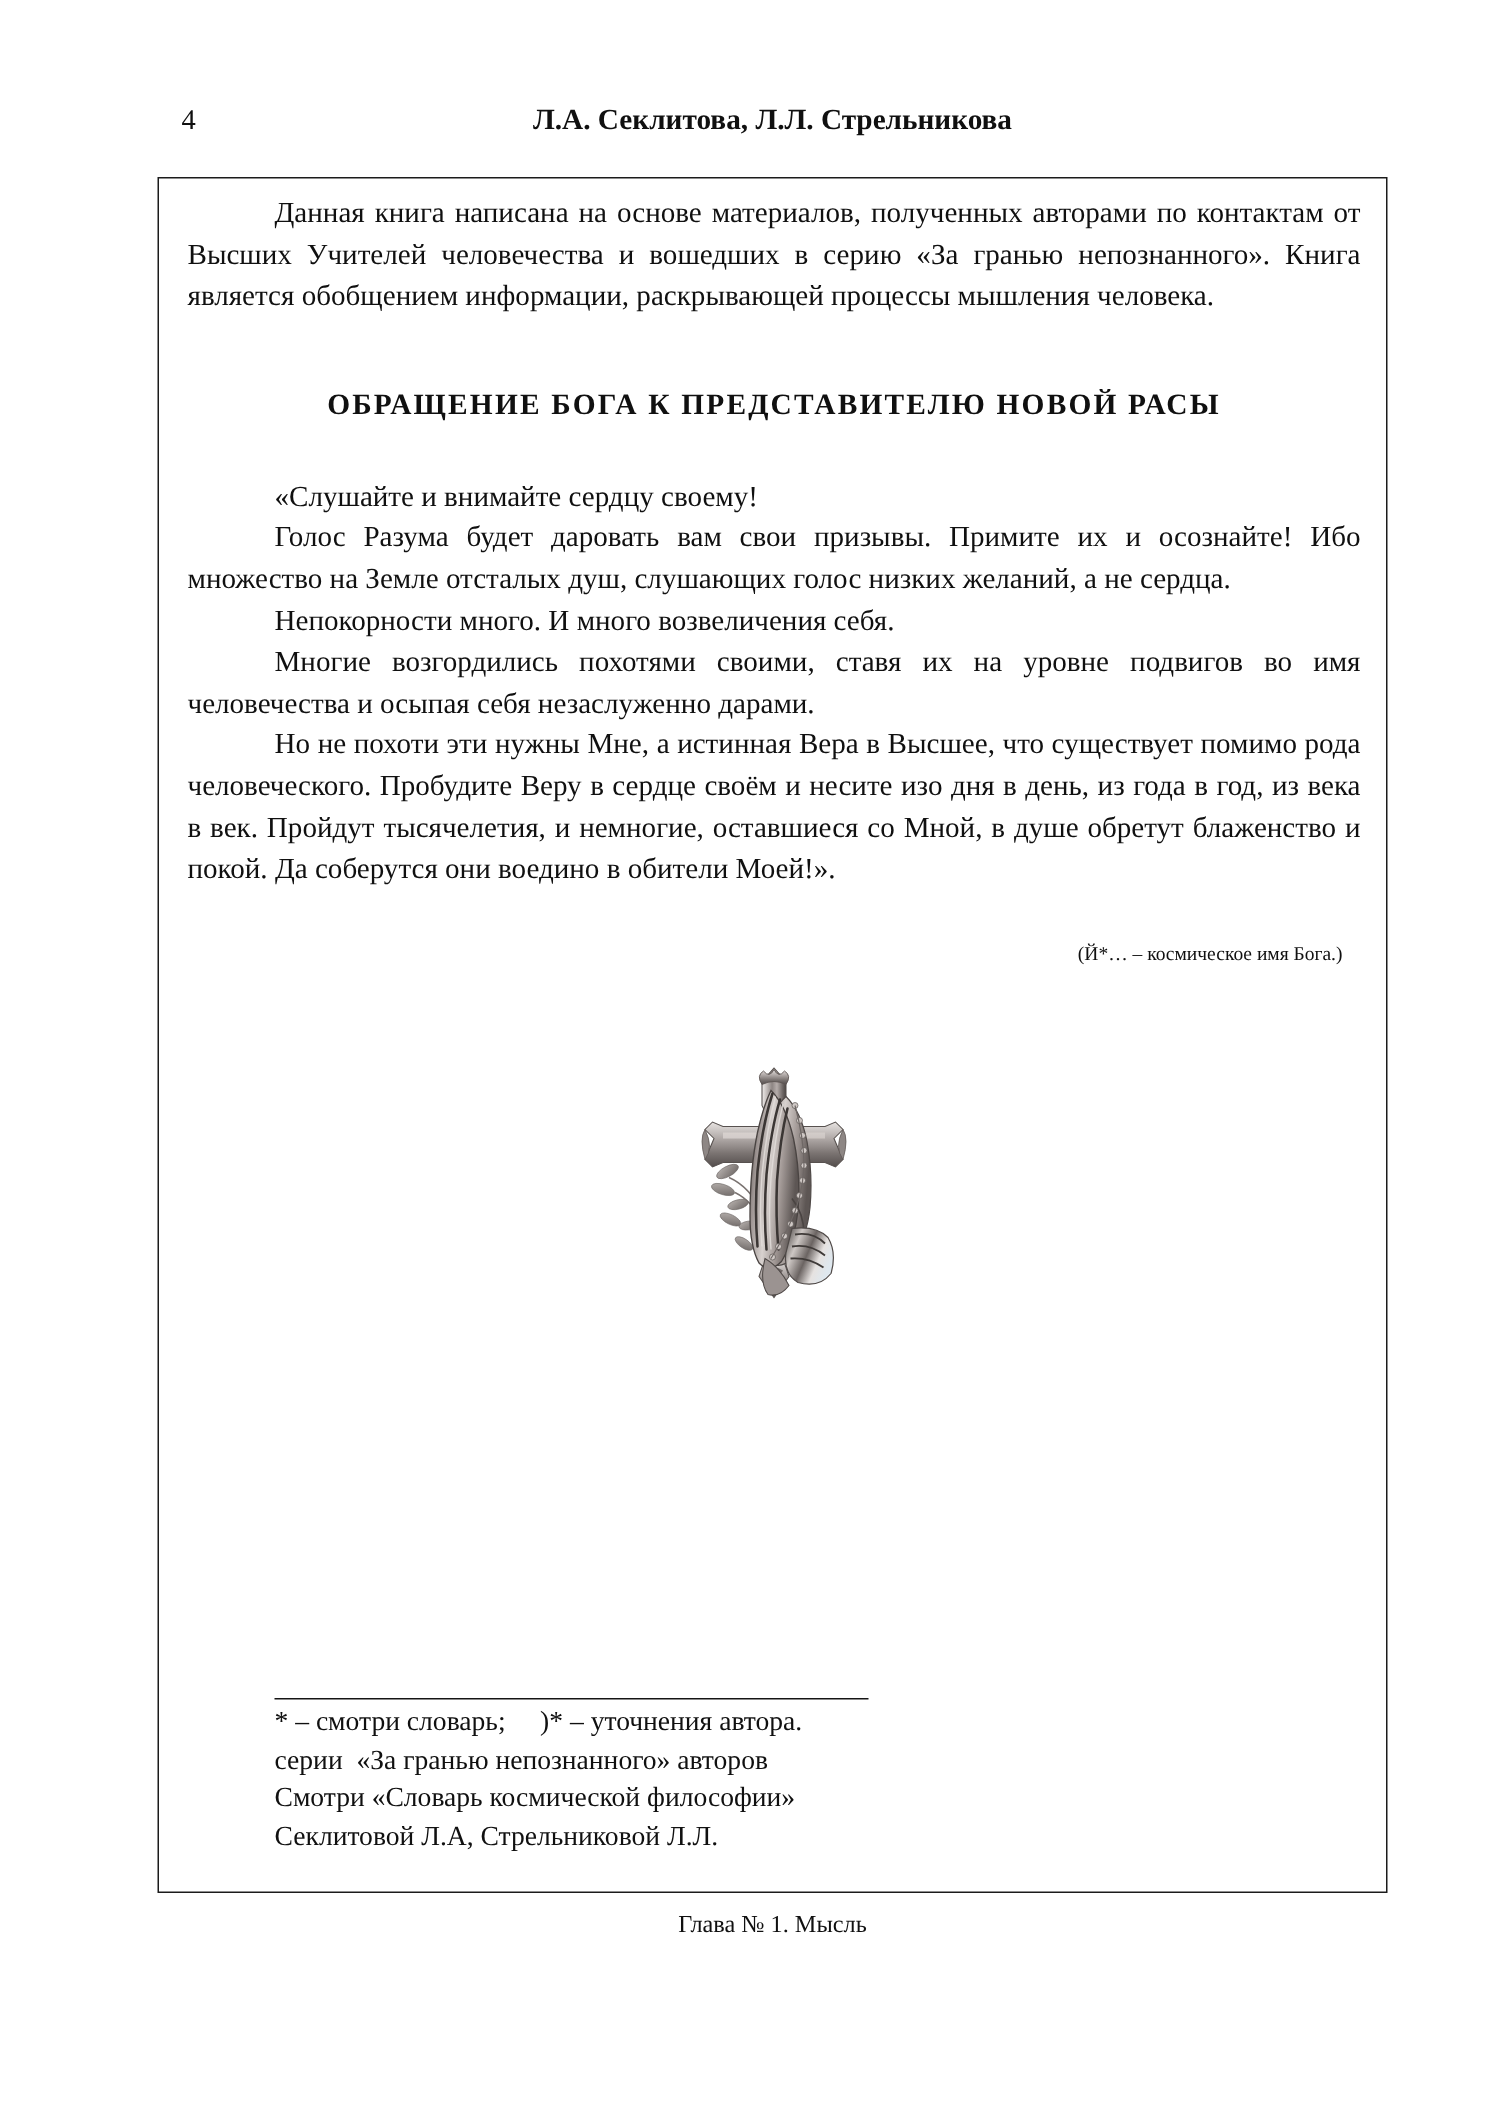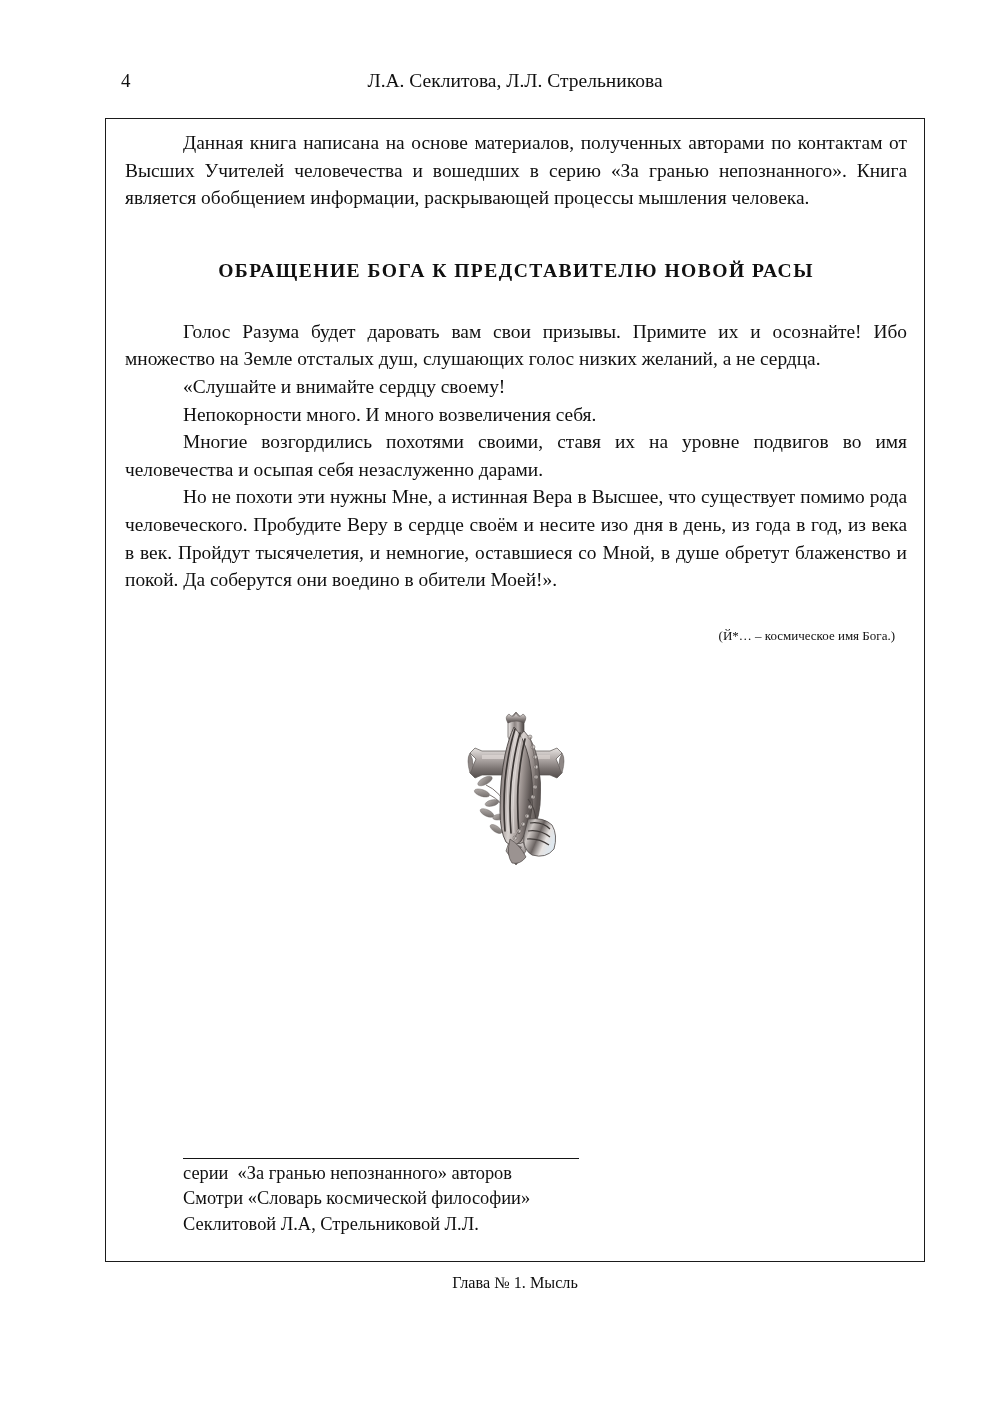--- a/index.html
+++ b/index.html
@@ -32,20 +32,21 @@
     line-height: 26px;
   }
   .running-head .authors {
     position: absolute;
     left: 0;
     top: 0;
     width: 820px;
     text-align: center;
     font-size: 19.5px;
     line-height: 26px;
+    font-weight: bold;
   }
 
   
   .page-frame {
     position: absolute;
     left: 105px;
     top: 118px;
     width: 820px;
     height: 1144px;
     border: 1.6px solid #1b1b1b;
@@ -149,22 +150,22 @@
 
 <div class="page-frame">
   <div class="frame-inner">
 
     <p class="para lead">Данная книга написана на основе материалов, полученных авторами по контактам от Высших Учителей человечества и вошедших в серию «За гранью непознанного». Книга является обобщением информации, раскрывающей процессы мышления человека.</p>
 
     <div class="spacer-title-top"></div>
     <h2 class="section-title">ОБРАЩЕНИЕ БОГА К ПРЕДСТАВИТЕЛЮ НОВОЙ РАСЫ</h2>
     <div class="spacer-title-bottom"></div>
 
+    <p class="para">«Слушайте и внимайте сердцу своему!</p>
     <p class="para">Голос Разума будет даровать вам свои призывы. Примите их и осознайте! Ибо множество на Земле отсталых душ, слушающих голос низких желаний, а не сердца.</p>
-    <p class="para">«Слушайте и внимайте сердцу своему!</p>
     <p class="para">Непокорности много. И много возвеличения себя.</p>
     <p class="para">Многие возгордились похотями своими, ставя их на уровне подвигов во имя человечества и осыпая себя незаслуженно дарами.</p>
     <p class="para">Но не похоти эти нужны Мне, а истинная Вера в Высшее, что существует помимо рода человеческого. Пробудите Веру в сердце своём и несите изо дня в день, из года в год, из века в век. Пройдут тысячелетия, и немногие, оставшиеся со Мной, в душе обретут блаженство и покой. Да соберутся они воедино в обители Моей!».</p>
 
     <div class="spacer-attr-top"></div>
     <p class="attribution">(Й*… – космическое имя Бога.)</p>
 
     <div class="illustration-wrap">
       <span class="illustration">
         <svg viewBox="0 0 100 162" width="100" height="162" xmlns="http://www.w3.org/2000/svg">
@@ -281,20 +282,21 @@
             <circle cx="53" cy="124" r="2"></circle>
             <circle cx="49" cy="131" r="2"></circle>
           </g>
           <path d="M64 30 Q70 52 70 70 Q69 92 60 110 Q53 124 48 132" fill="none" stroke="#6e6765" stroke-width="0.8"></path>
         </svg>
       </span>
     </div>
 
     <div class="footnote-block">
       <div class="footnote-rule"></div>
+      <p class="footnote-line">* – смотри словарь;     )* – уточнения автора.</p>
       <p class="footnote-line">серии  «За гранью непознанного» авторов</p>
       <p class="footnote-line">Смотри «Словарь космической философии»</p>
       <p class="footnote-line">Секлитовой Л.А, Стрельниковой Л.Л.</p>
     </div>
 
   </div>
 </div>
 
 <div class="page-footer">Глава № 1. Мысль</div>
 

